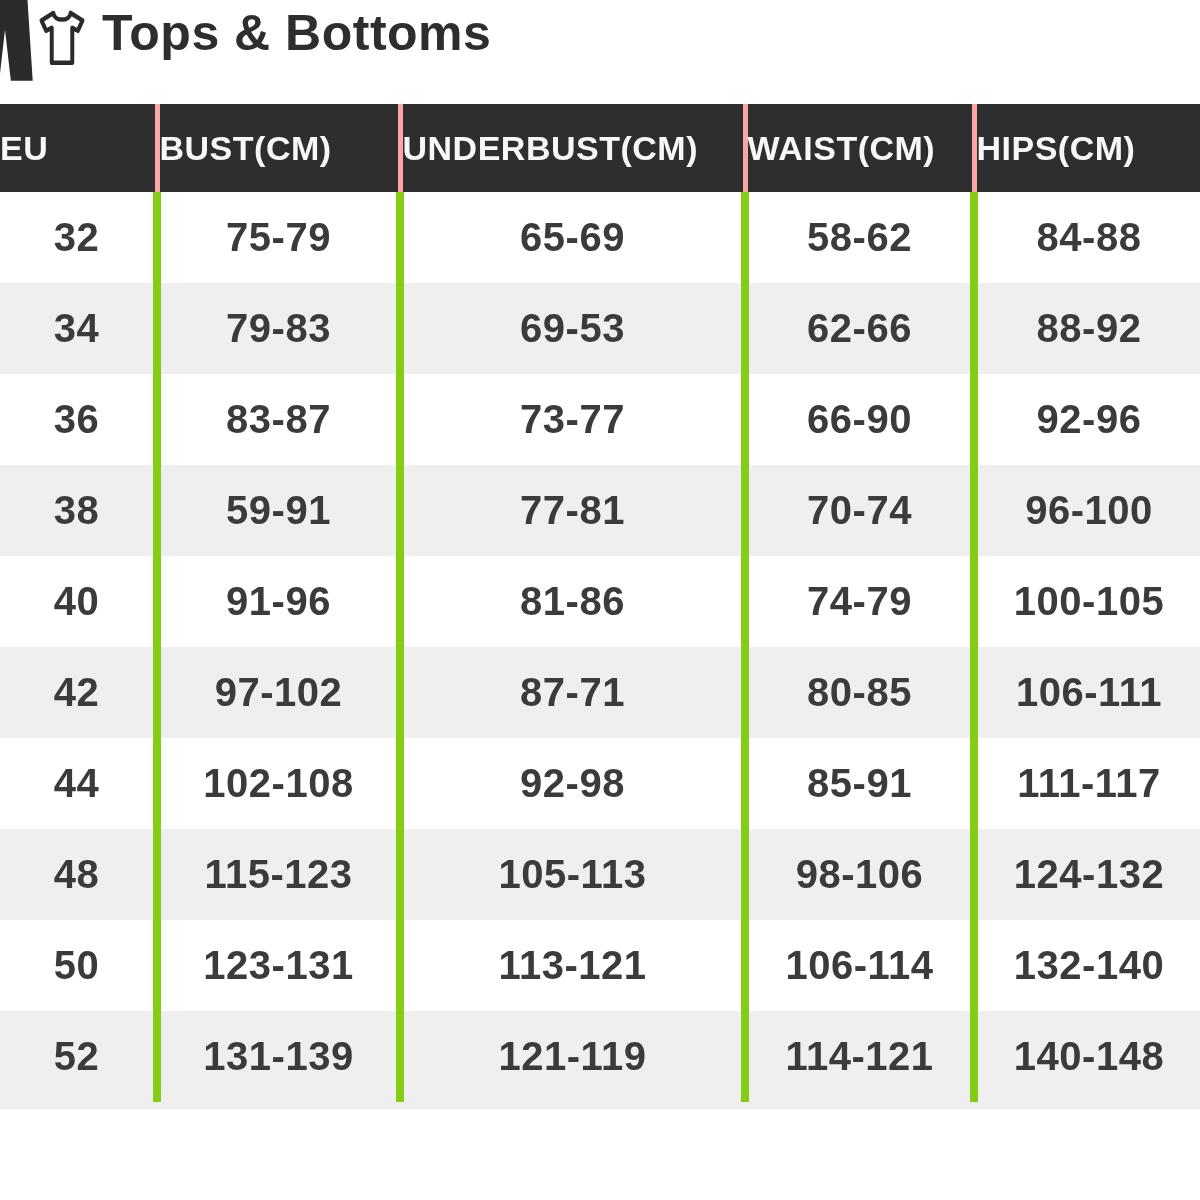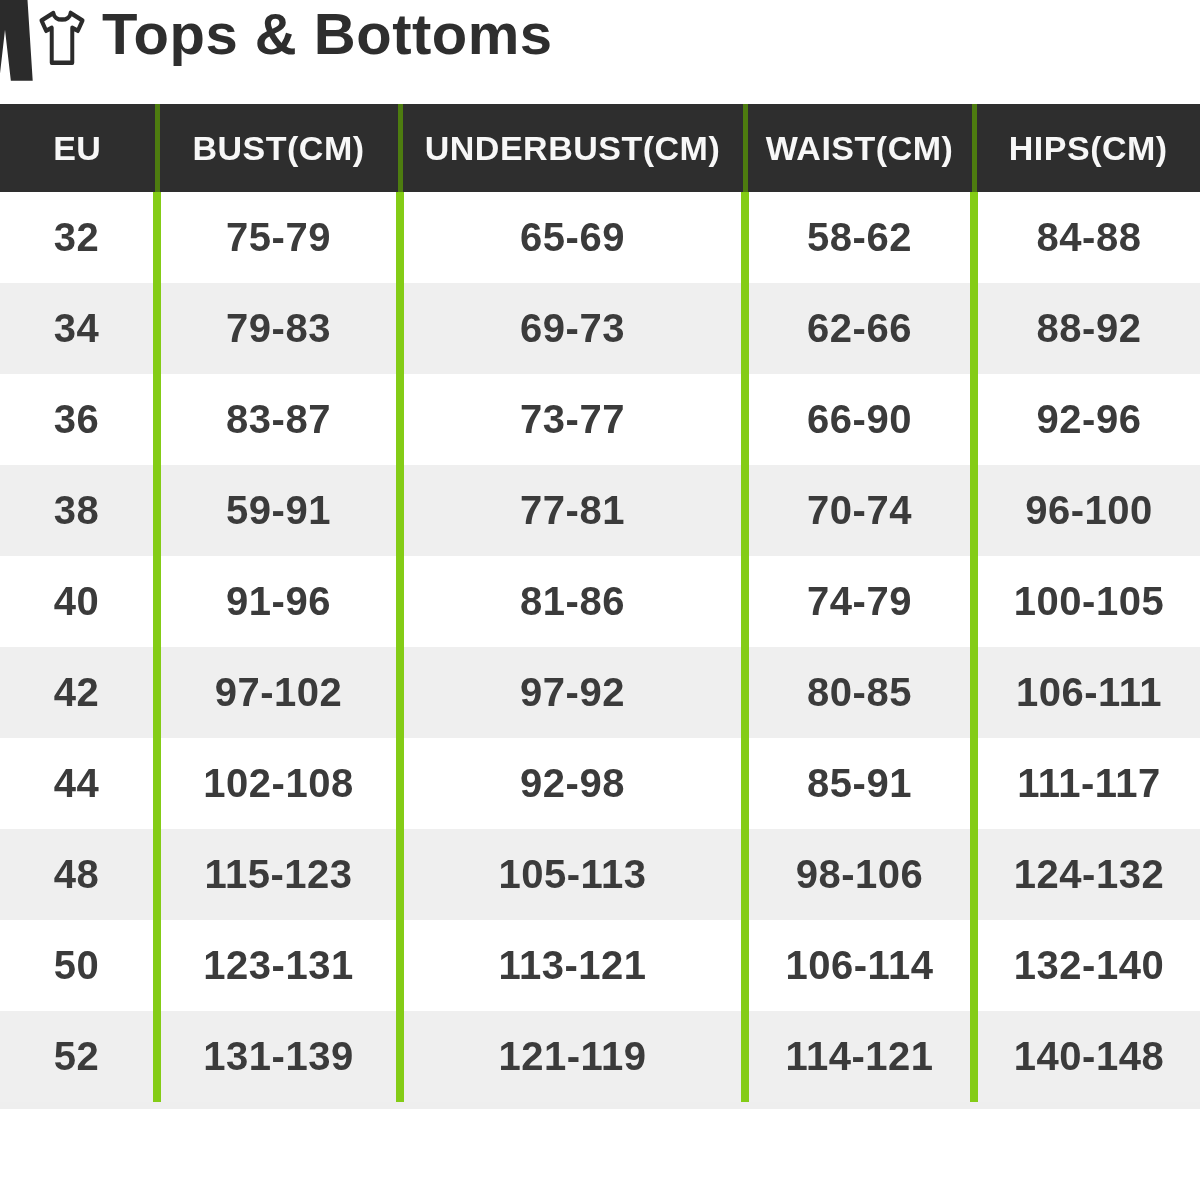--- a/index.html
+++ b/index.html
@@ -31,44 +31,44 @@
   .pants-wrap { left: -30px; top: -10px; }
   .tee-wrap   { left: 34px;  top: 6px;  }
   .page-title {
     position: absolute;
     left: 102px;
     top: 0;
     height: 66px;
     margin: 0;
     display: flex;
     align-items: center;
-    font-size: 58px;
+    font-size: 50px;
     font-weight: 700;
     letter-spacing: 0.5px;
     color: #2e2e2e;
   }
   
   table.size-table {
     width: 1200px;
     border-collapse: collapse;
     table-layout: fixed;
   }
   thead th {
     background: #2e2e2e;
     color: #f7f7f7;
     height: 88px;
     font-size: 34px;
     font-weight: 700;
     letter-spacing: 0.5px;
-    text-align: center;
+    text-align: left;
     vertical-align: middle;
     padding: 0;
   }
   thead th + th {
-    border-left: 5px solid #4d7c0f;
+    border-left: 5px solid #fca5a5;
   }
   tbody tr {
     height: 91px;
     background: #ffffff;
     margin-top: 12px;
   }
   tbody tr:nth-child(even) {
     background: #efefef;
   }
   tbody td {
@@ -130,21 +130,21 @@
         <tr>
           <td>32</td>
           <td>75-79</td>
           <td>65-69</td>
           <td>58-62</td>
           <td>84-88</td>
         </tr>
         <tr>
           <td>34</td>
           <td>79-83</td>
-          <td>69-73</td>
+          <td>69-53</td>
           <td>62-66</td>
           <td>88-92</td>
         </tr>
         <tr>
           <td>36</td>
           <td>83-87</td>
           <td>73-77</td>
           <td>66-90</td>
           <td>92-96</td>
         </tr>
@@ -158,21 +158,21 @@
         <tr>
           <td>40</td>
           <td>91-96</td>
           <td>81-86</td>
           <td>74-79</td>
           <td>100-105</td>
         </tr>
         <tr>
           <td>42</td>
           <td>97-102</td>
-          <td>97-92</td>
+          <td>87-71</td>
           <td>80-85</td>
           <td>106-111</td>
         </tr>
         <tr>
           <td>44</td>
           <td>102-108</td>
           <td>92-98</td>
           <td>85-91</td>
           <td>111-117</td>
         </tr>

